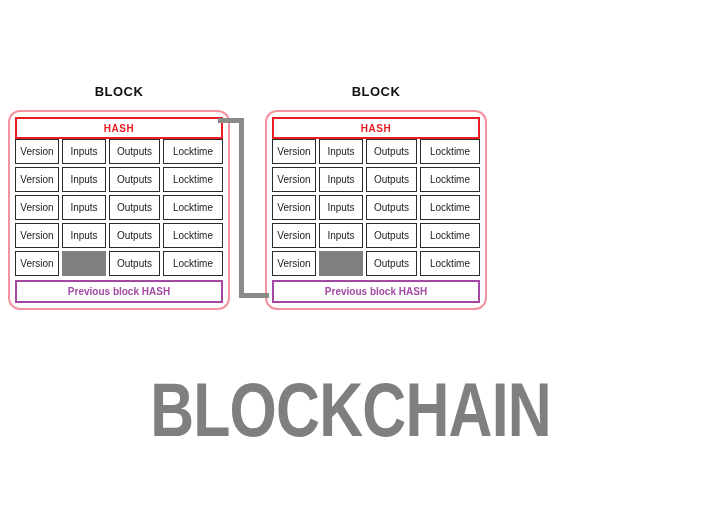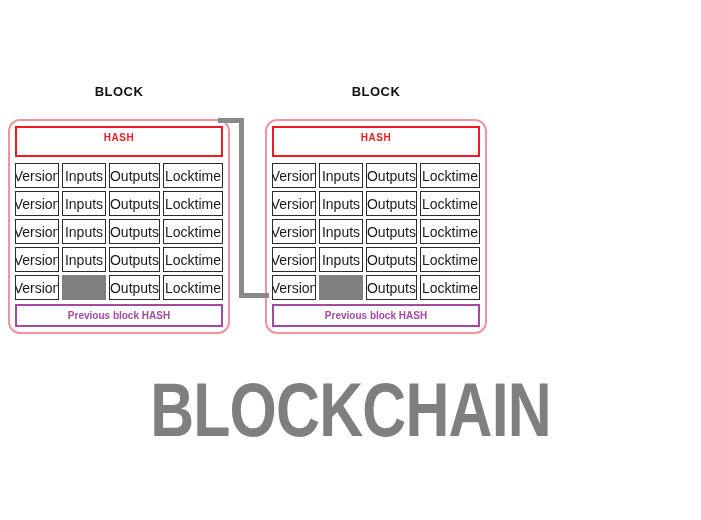--- a/index.html
+++ b/index.html
@@ -21,53 +21,52 @@
   }
   .block.b0 { left: 8px; }
   .block.b1 { left: 265px; }
 
   .block-title {
     text-align: center;
     font-weight: bold;
     font-size: 13px;
     color: #111111;
     letter-spacing: 0.5px;
-    margin-bottom: 20px;
+    margin-bottom: 11px;
   }
 
   .block-body {
     border: 2px solid #f4929f;
     border-radius: 12px;
     padding: 5px;
     background: #ffffff;
   }
 
   .hash-box {
     border: 2px solid #ed1c24;
-    height: 31px;
+    height: 22px;
     line-height: 19px;
     text-align: center;
     font-size: 10px;
     font-weight: bold;
     color: #ed1c24;
     letter-spacing: 0.5px;
-    margin-bottom: 6px;
     background: #ffffff;
   }
 
   .tx-table {
     display: grid;
     grid-template-columns: 44px 44px 51px 60px;
     grid-auto-rows: 25px;
     gap: 3px;
   }
   .cell {
     border: 1.5px solid #2b2b2b;
     background: #ffffff;
-    font-size: 14px;
+    font-size: 10px;
     color: #1a1a1a;
     display: flex;
     align-items: center;
     justify-content: center;
     overflow: hidden;
     white-space: nowrap;
   }
   .cell.gray {
     background: #7f7f7f;
     border-color: #7f7f7f;

